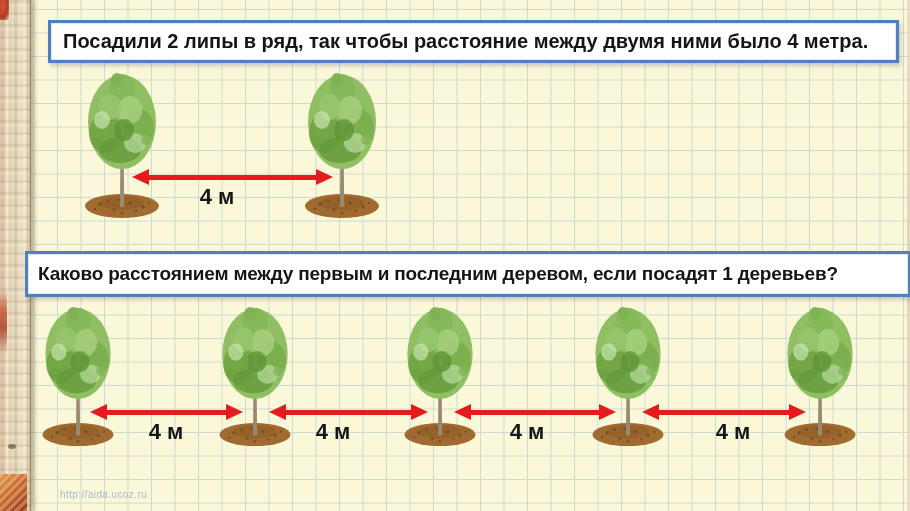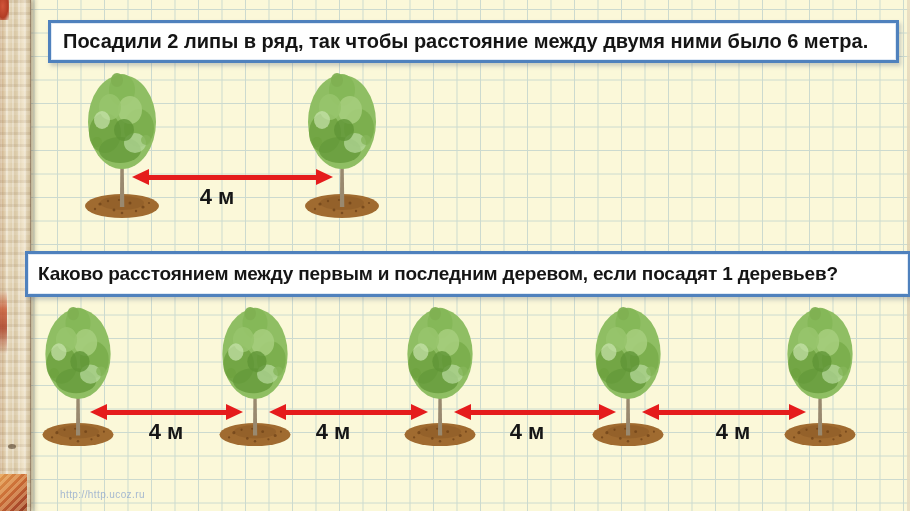--- a/index.html
+++ b/index.html
@@ -113,21 +113,21 @@
 <div class="slide">
   <div class="frame-left"></div>
   <div class="frame-accent-top"></div>
   <div class="frame-accent-mid"></div>
   <div class="frame-knot"></div>
   <div class="frame-corner-bottom"></div>
   <div class="frame-right"></div>
   <div class="paper-shadow"></div>
 
   <div class="statement-box box-1">
-    <span>Посадили 2 липы в ряд, так чтобы расстояние между двумя ними было 6 метра.</span>
+    <span>Посадили 2 липы в ряд, так чтобы расстояние между двумя ними было 4 метра.</span>
   </div>
 
   <div class="row" id="row-top">
       <svg class="tree" width="104" height="150" viewBox="0 0 100 150" style="left: 70px; top: 70px;">
         <use href="#tree-sym"></use>
       </svg>
       <svg class="tree" width="104" height="150" viewBox="0 0 100 150" style="left: 290px; top: 70px;">
         <use href="#tree-sym"></use>
       </svg>
       <div class="arrow" style="left: 132px; width: 201px; top: 169px;">
@@ -167,14 +167,14 @@
       <div class="arrow" style="left: 454px; width: 162px; top: 404px;">
         <div class="shaft"></div>
       </div>
       <div class="dist-label" style="left: 492px; top: 419px;">4 м</div>
       <div class="arrow" style="left: 642px; width: 164px; top: 404px;">
         <div class="shaft"></div>
       </div>
       <div class="dist-label" style="left: 698px; top: 419px;">4 м</div>
     </div>
 
-  <div class="watermark">http://http.ucoz.ru</div>
+  <div class="watermark">http://aida.ucoz.ru</div>
 </div>
 
 </body></html>

